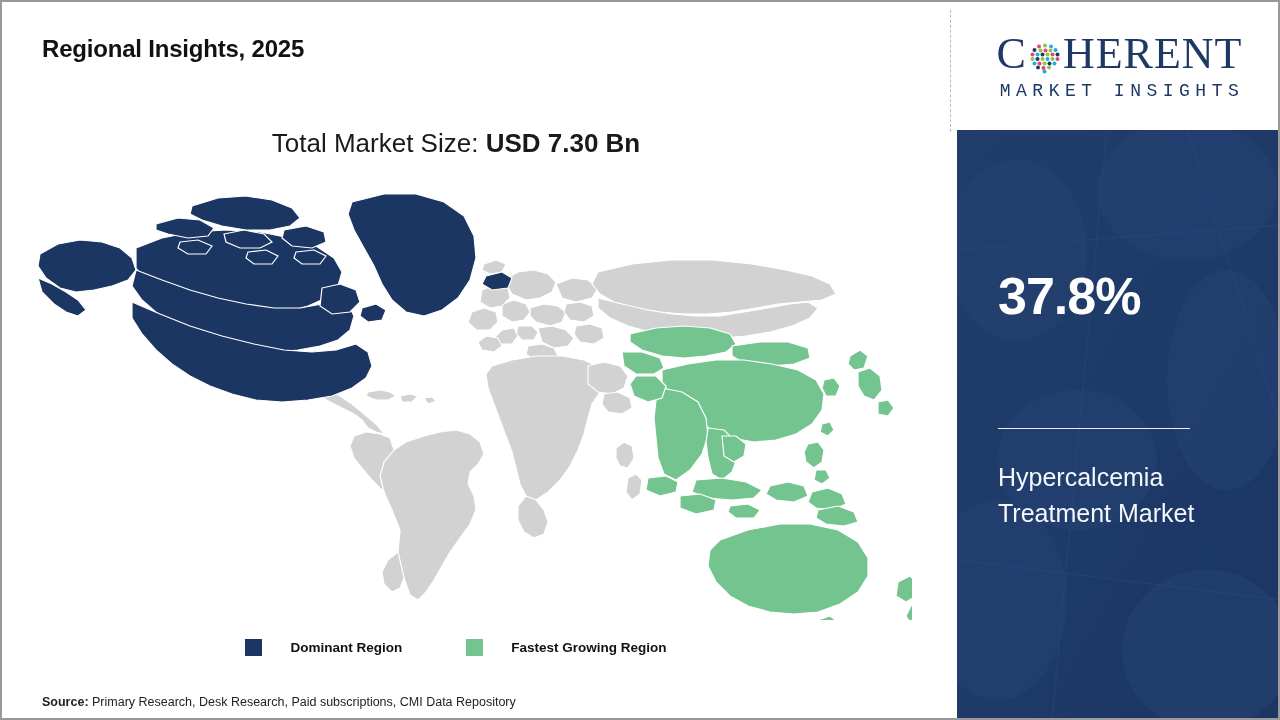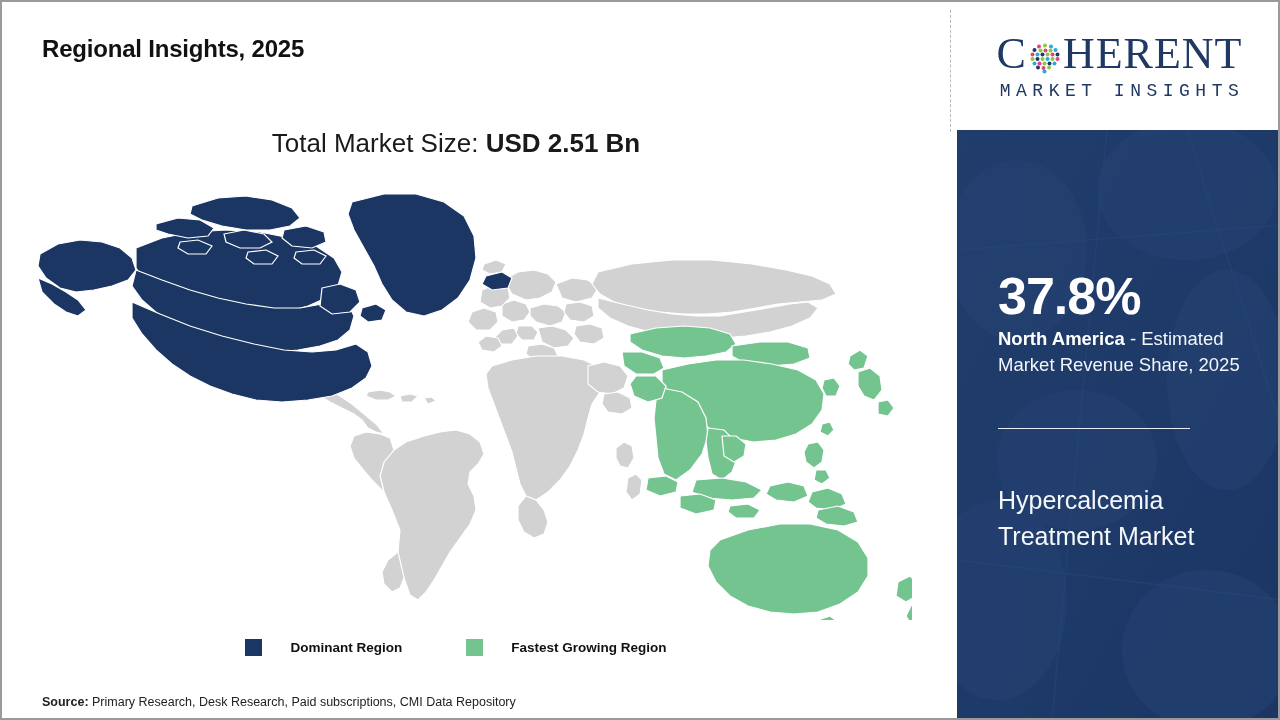--- a/index.html
+++ b/index.html
@@ -173,34 +173,33 @@
   }
 
   #market-name {
     position: absolute;
     left: 0; top: 330px;
     width: 250px;
     font-size: 25px;
     font-weight: 300;
     color: #f4f7fb;
     line-height: 1.42;
-    margin-top: 23px;
   }
 </style>
 </head>
 <body>
 
 <div id="slide">
 
   <div id="left-panel">
 
     <div id="page-title">Regional Insights, 2025</div>
 
     <div id="market-size-line">
-      <span>Total Market Size: </span><span class="strong">USD 2.51 Bn</span>
+      <span>Total Market Size: </span><span class="strong">USD 7.30 Bn</span>
     </div>
 
     <div id="map-wrap">
       <svg viewBox="0 0 880 440" xmlns="http://www.w3.org/2000/svg">
         <g stroke="#ffffff" stroke-width="1.1" fill="#d2d2d2">
 
           <path d="M378 415 L372 398 L366 372 L368 350 L360 330 L352 312 L348 296 L352 282 L362 270 L374 262 L392 256 L408 252 L424 250 L438 254 L448 262 L452 274 L446 284 L438 292 L436 304 L442 316 L444 330 L438 344 L428 358 L418 372 L410 386 L402 400 L394 412 L386 420 Z"></path>
           <path d="M352 312 L340 300 L330 288 L322 278 L318 266 L322 256 L334 252 L348 254 L358 258 L362 270 L352 282 L348 296 Z"></path>
           <path d="M366 372 L356 380 L350 392 L352 404 L360 412 L368 408 L372 398 Z"></path>
 
@@ -395,21 +394,18 @@
           <path d="M0 120 L325 95"></path>
           <path d="M150 0 L95 590"></path>
           <path d="M230 0 L325 300"></path>
           <path d="M0 430 L325 470"></path>
         </g>
       </svg>
     </div>
 
     <div id="panel-content">
       <div id="share-percent">37.8%</div>
-      <div id="share-desc">
-        <span class="region-name">North America</span><span> - Estimated Market Revenue Share, 2025</span>
-      </div>
       <div id="panel-divider"></div>
       <div id="market-name">Hypercalcemia Treatment Market</div>
     </div>
   </div>
 
 </div>
 
 </body></html>

